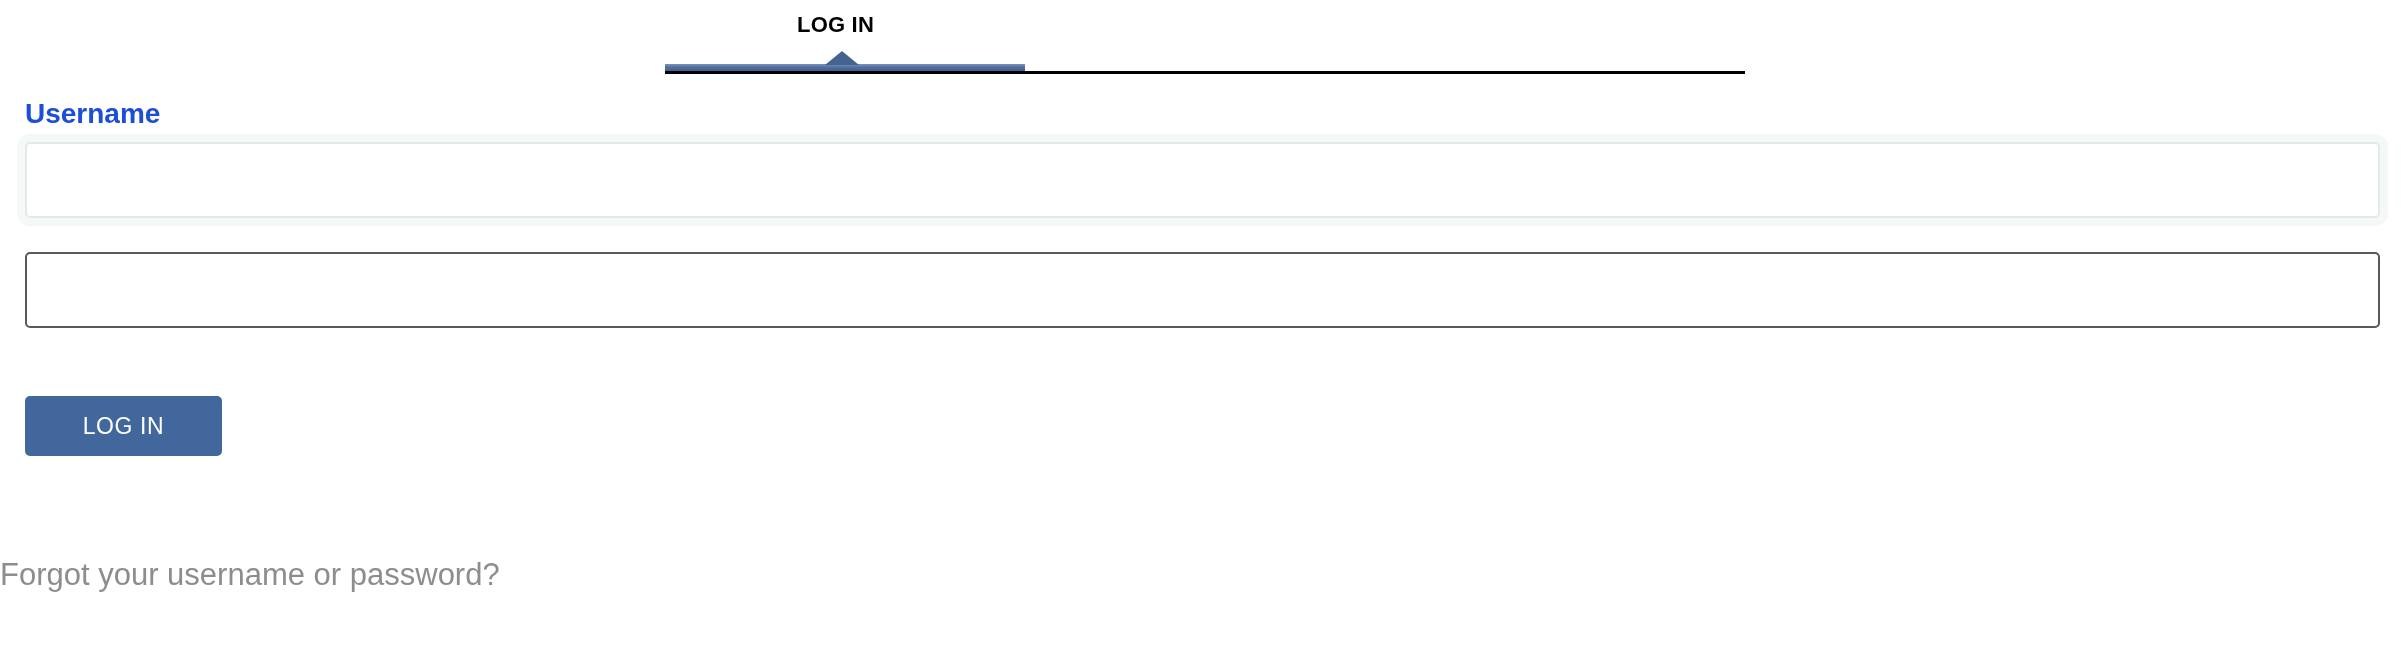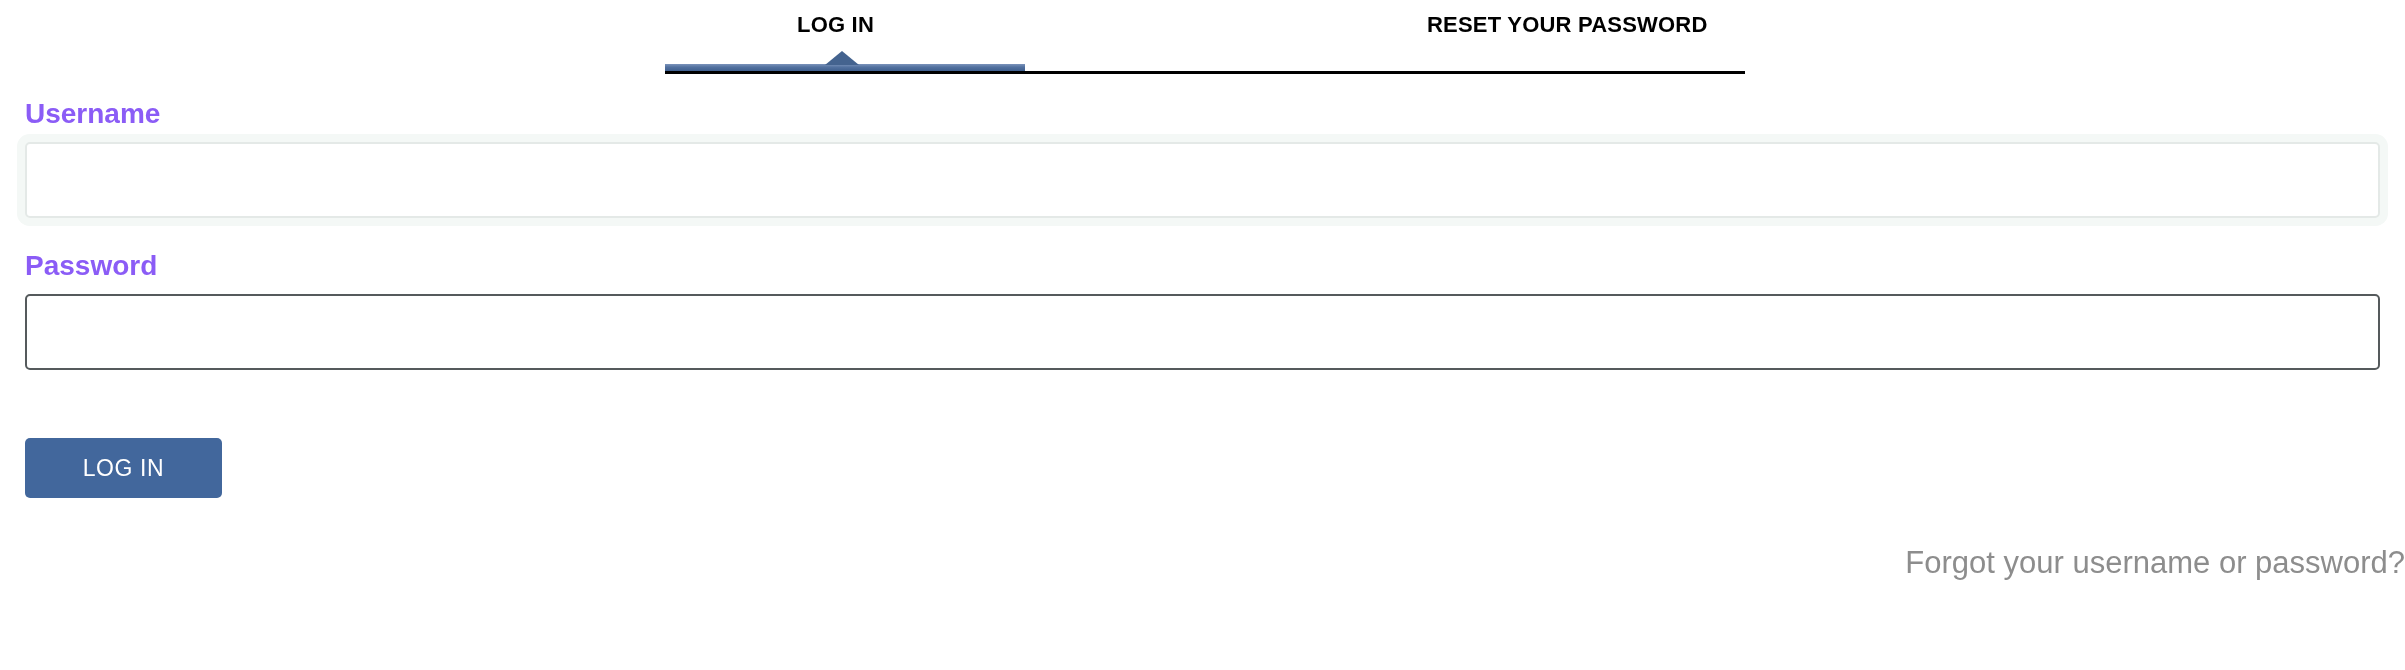--- a/index.html
+++ b/index.html
@@ -79,21 +79,21 @@
   
   .form {
     position: absolute;
     left: 25px;
     top: 100px;
     width: 2355px;
   }
   .field-label {
     font-size: 28px;
     font-weight: bold;
-    color: #8b5cf6;
+    color: #1d4ed8;
     line-height: 1;
     margin: 0 0 14px 0;
   }
   .input {
     display: block;
     width: 2355px;
     height: 76px;
     background: #ffffff;
     border-radius: 5px;
     font-family: "Liberation Sans", sans-serif;
@@ -127,23 +127,23 @@
     letter-spacing: 0.6px;
     text-align: center;
     cursor: pointer;
     padding: 0;
   }
 
   
   .footer {
     position: absolute;
     left: 0;
-    top: 546px;
+    top: 558px;
     width: 2405px;
-    text-align: right;
+    text-align: left;
   }
   .forgot-text {
     font-size: 31px;
     color: #8d8d8d;
     line-height: 1.08;
     margin: 0;
   }
   .reset-link {
     display: inline-block;
     margin-top: 6px;
@@ -154,35 +154,33 @@
     text-underline-offset: 3px;
     cursor: pointer;
   }
 </style>
 </head>
 <body>
 
 <div class="tabbar">
   <div class="tabs">
     <div class="tab tab-login">LOG IN</div>
-    <div class="tab tab-reset">RESET YOUR PASSWORD</div>
   </div>
   <div class="tab-baseline"></div>
   <div class="tab-activebar"></div>
   <div class="tab-caret"></div>
 </div>
 
 <div class="form">
 
   <div class="field-label">Username</div>
   <input class="input input-focus" type="text" autofocus="" placeholder="" style="">
 
   <div class="spacer-a"></div>
 
-  <div class="field-label">Password</div>
   <input class="input input-rest" type="password" placeholder="" style="">
 
   <div class="spacer-b"></div>
 
   <button class="login-btn">LOG IN</button>
 </div>
 
 <div class="footer">
   <div class="forgot-text">Forgot your username or password?</div>
 </div>

